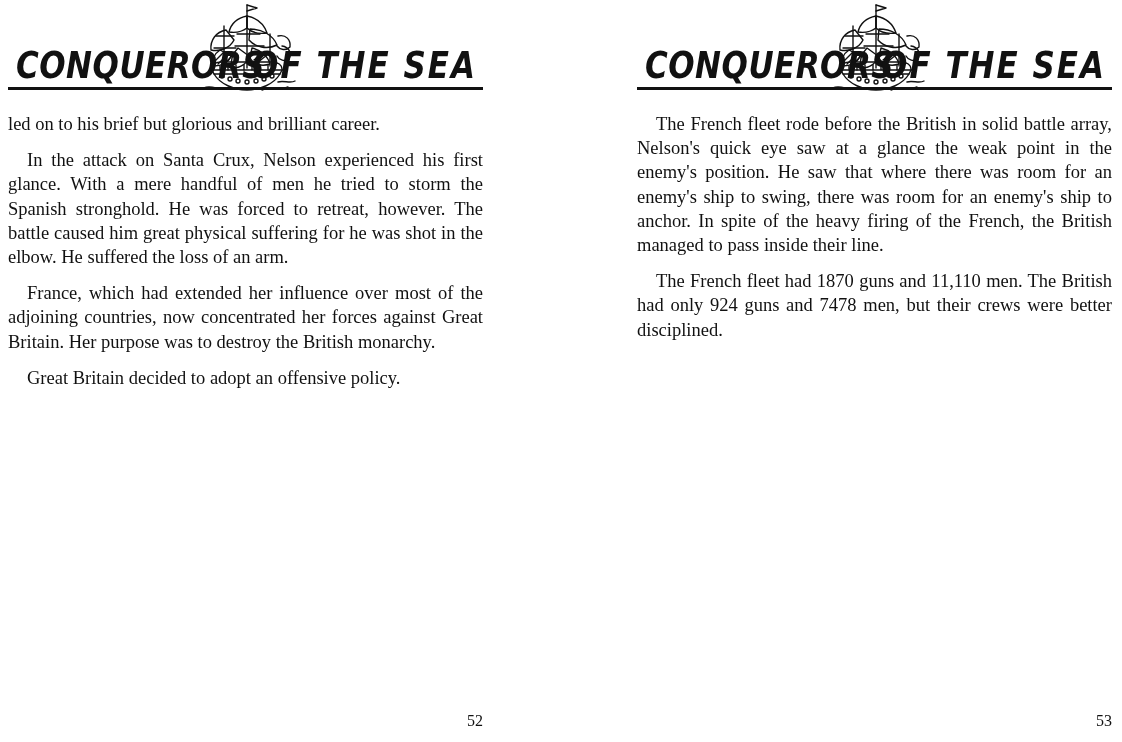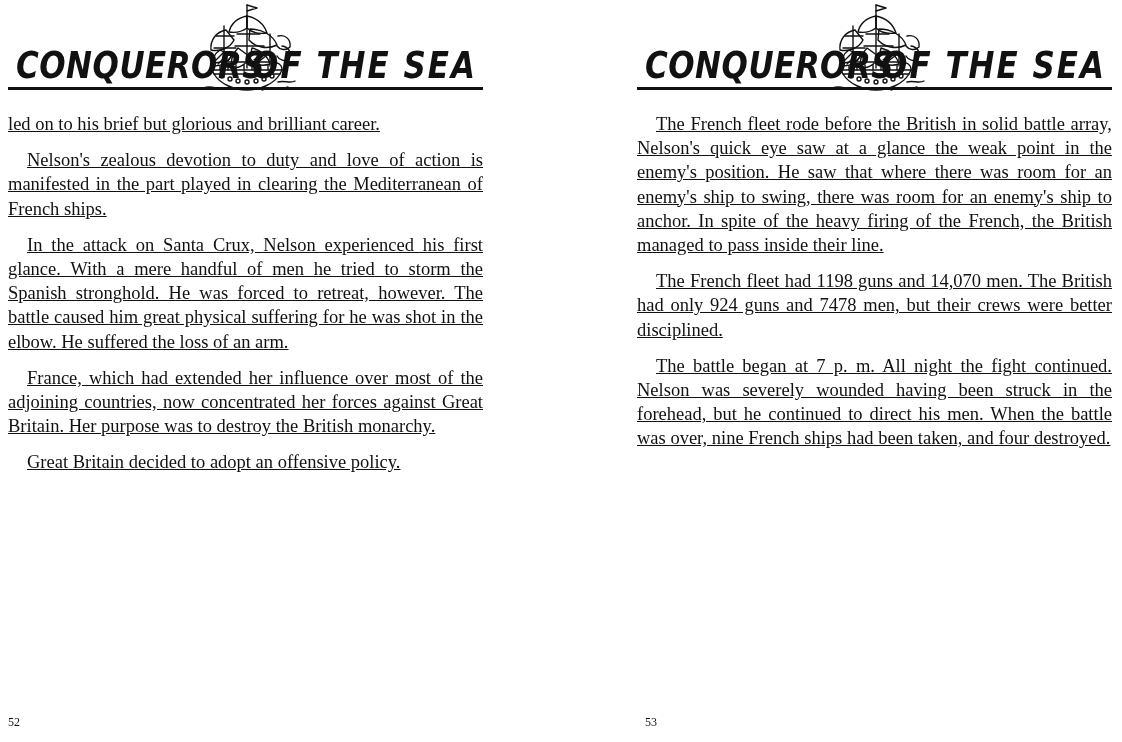--- a/index.html
+++ b/index.html
@@ -77,36 +77,35 @@
   }
   .head-ship svg { display: block; width: 112px; height: 96px; }
 
   
   .column {
     font-size: 18.5px;
     line-height: 24.2px;
     text-align: justify;
     text-justify: inter-word;
     hyphens: manual;
-    text-decoration: underline;
   }
   .column p {
     margin: 0 0 12px 0;
     text-indent: 19px;
   }
   .column p.no-indent {
     text-indent: 0;
   }
   .folio {
     position: absolute;
     bottom: 12px;
     left: 0;
     right: 0;
-    text-align: left;
-    font-size: 12px;
+    text-align: right;
+    font-size: 16px;
     font-family: "Liberation Serif", serif;
     color: #111111;
   }
   .page-left .folio  { left: 8px;  right: 78px; }
   .page-right .folio { left: 84px; right: 10px; }
 </style>
 </head>
 <body>
 
 <div class="spread">
@@ -168,21 +167,20 @@
             <path d="M88 80 C94 78 100 82 105 79"></path>
           </svg>
         </div>
 
         <div class="head-word head-word-right">OF THE SEA</div>
       </div>
     </div>
 
     <div class="column">
       <p class="no-indent">led on to his brief but glorious and brilliant career.</p>
-      <p>Nelson's zealous devotion to duty and love of action is manifested in the part played in clearing the Mediterranean of French ships.</p>
       <p>In the attack on Santa Crux, Nelson experienced his first glance.  With a mere handful of men he tried to storm the Spanish stronghold.  He was forced to retreat, however.  The battle caused him great physical suffering for he was shot in the elbow.  He suffered the loss of an arm.</p>
       <p>France, which had extended her influence over most of the adjoining countries, now concentrated her forces against Great Britain.  Her purpose was to destroy the British monarchy.</p>
       <p>Great Britain decided to adopt an offensive policy.</p>
     </div>
 
     <div class="folio">52</div>
   </div>
 
   <div class="page page-right">
 
@@ -231,20 +229,19 @@
             <path d="M88 80 C94 78 100 82 105 79"></path>
           </svg>
         </div>
 
         <div class="head-word head-word-right">OF THE SEA</div>
       </div>
     </div>
 
     <div class="column">
       <p>The French fleet rode before the British in solid battle array, Nelson's quick eye saw at a glance the weak point in the enemy's position.  He saw that where there was room for an enemy's ship to swing, there was room for an enemy's ship to anchor.  In spite of the heavy firing of the French, the British managed to pass inside their line.</p>
-      <p>The French fleet had 1198 guns and 14,070 men.  The British had only 924 guns and 7478 men, but their crews were better disciplined.</p>
-      <p>The battle began at 7 p. m.  All night the fight continued.  Nelson was severely wounded having been struck in the forehead, but he continued to direct his men.  When the battle was over, nine French ships had been taken, and four destroyed.</p>
+      <p>The French fleet had 1870 guns and 11,110 men.  The British had only 924 guns and 7478 men, but their crews were better disciplined.</p>
     </div>
 
     <div class="folio">53</div>
   </div>
 
 </div>
 
 </body></html>

